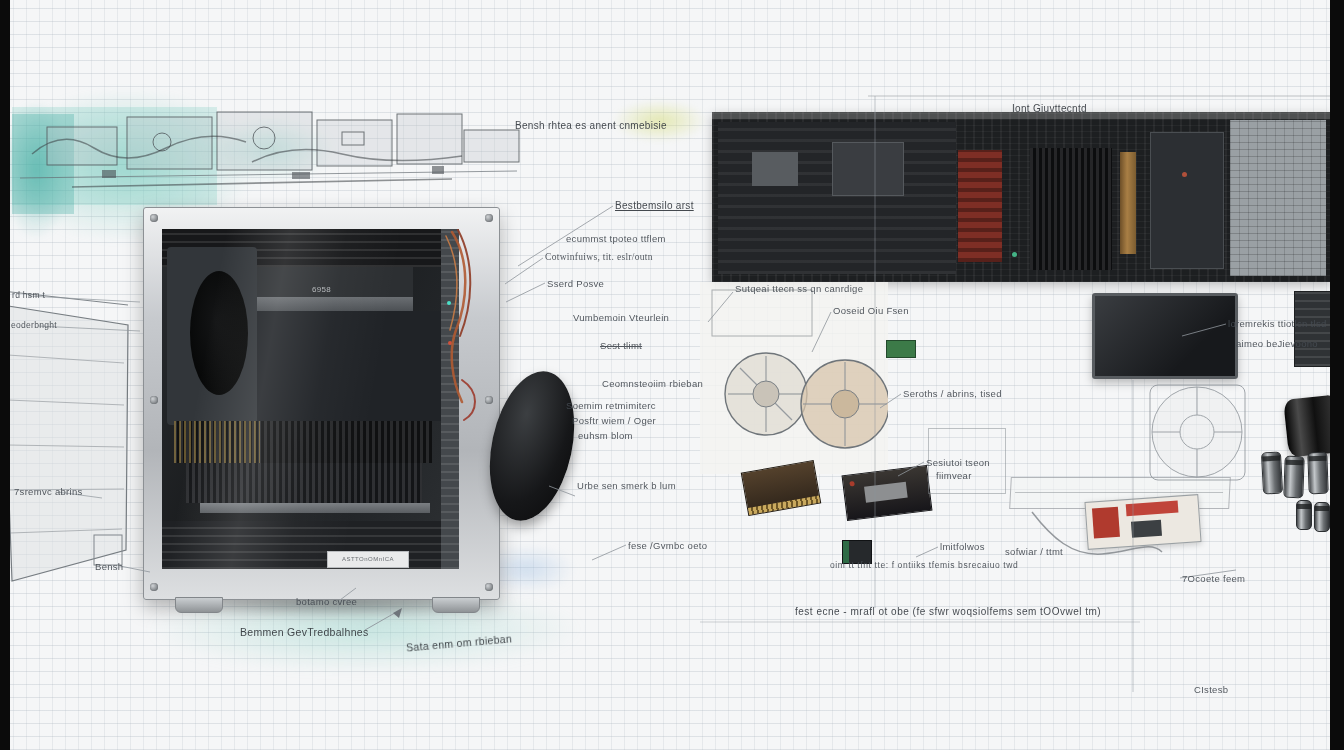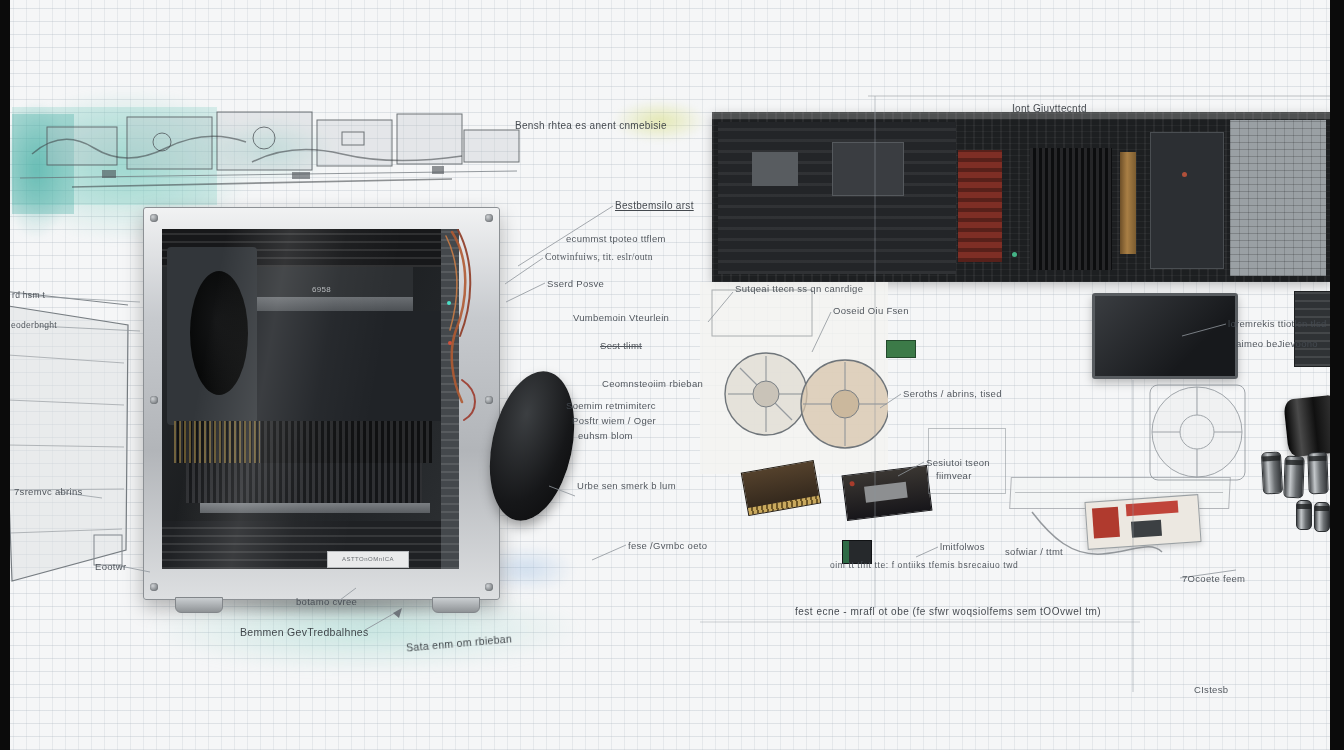--- a/index.html
+++ b/index.html
@@ -275,21 +275,21 @@
   <div class="lbl" style="left:577px;top:480px;">Urbe sen smerk b lum</div>
   <div class="lbl" style="left:628px;top:540px;">fese /Gvmbc oeto</div>
   <div class="lbl" style="left:940px;top:541px;text-align:center;">lmitfolwos</div>
   <div class="lbl" style="left:1005px;top:546px;">sofwiar / ttmt</div>
   <div class="lbl small" style="left:830px;top:560px;letter-spacing:.6px;">oim tt tfnt tte: f ontiiks tfemis bsrecaiuo twd</div>
   <div class="lbl" style="left:1182px;top:573px;">7Ocoete feem</div>
   <div class="lbl dark" style="left:795px;top:606px;letter-spacing:.5px;">fest ecne - mrafl ot obe (fe sfwr woqsiolfems sem tOOvwel tm)</div>
   <div class="lbl small" style="left:12px;top:290px;">rd hsm t</div>
   <div class="lbl small" style="left:11px;top:320px;">eoderbnght</div>
   <div class="lbl" style="left:14px;top:486px;">7sremvc abrins</div>
-  <div class="lbl" style="left:95px;top:561px;">Eootwr</div>
+  <div class="lbl" style="left:95px;top:561px;">Bensh</div>
   <div class="lbl" style="left:296px;top:596px;">botamo cvree</div>
   <div class="lbl big" style="left:240px;top:626px;">Bemmen GevTredbalhnes</div>
   <div class="lbl big" style="left:406px;top:637px;transform:rotate(-5deg);">Sata enm om rbieban</div>
   <div class="lbl" style="left:1194px;top:684px;">CIstesb</div>
 
   <div class="bar left"></div>
   <div class="bar right"></div>
 </div>
 
 </body></html>

